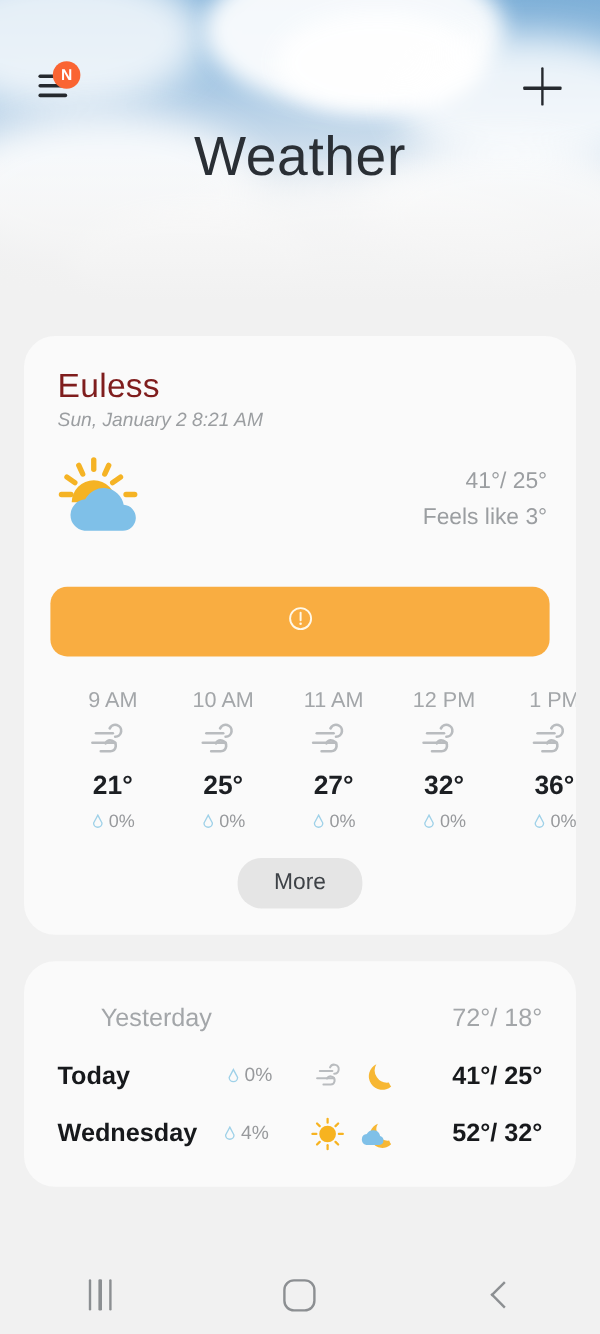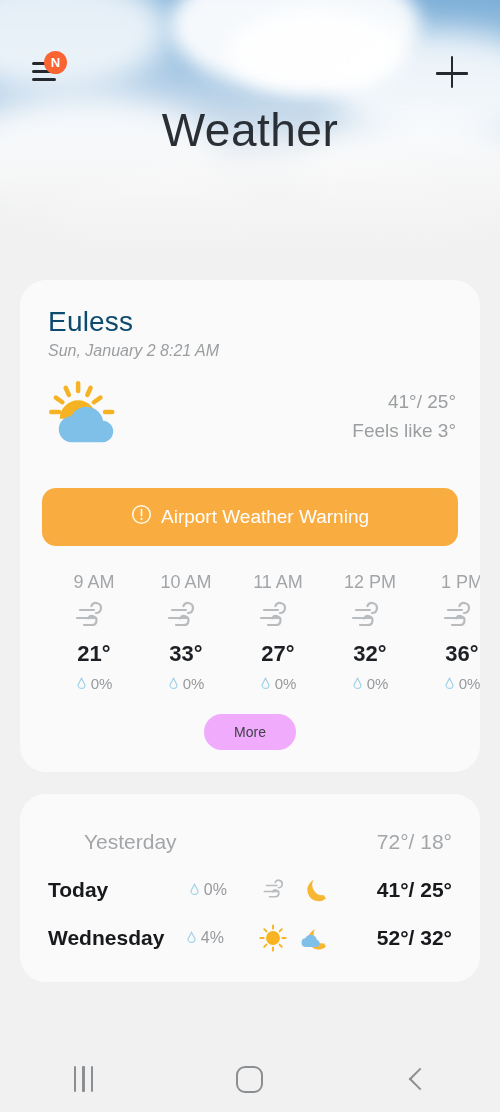--- a/index.html
+++ b/index.html
@@ -53,21 +53,21 @@
     position:absolute; left:0; right:0; top:103px; text-align:center;
     font-size:46px; color:#2a2f35; font-weight:normal; letter-spacing:.5px;
   }
 
   
   .card {
     background:#fafafa; border-radius:26px; margin:0 20px;
   }
   .card-current { margin-top:30px; padding:26px 0 22px; }
 
-  .city { font-size:28px; color:#0c4a6e; padding:0 28px; letter-spacing:.2px; }
+  .city { font-size:28px; color:#7f1d1d; padding:0 28px; letter-spacing:.2px; }
   .datetime { font-size:16px; color:#9b9ea1; padding:4px 28px 0;font-style:italic; }
 
   .now-row {
     display:flex; align-items:center; padding:14px 24px 0; position:relative;
   }
   .now-left { display:flex; align-items:center; flex:1; }
   .temp-now {
     font-size:82px; color:#17191c; line-height:.95; font-weight:normal; letter-spacing:-1px;
   }
   .now-right {
@@ -90,22 +90,22 @@
   .hour-label { font-size:18px; color:#a3a6a9; }
   .hour-icon { height:46px; display:flex; align-items:center; justify-content:center; }
   .hour-temp { font-size:22px; font-weight:bold; color:#1c1f23; margin-top:2px; }
   .hour-pop {
     font-size:15px; color:#97999c; margin-top:8px;
     display:flex; align-items:center; justify-content:center; gap:4px;
   }
 
   .more-wrap { display:flex; justify-content:center; padding:22px 0 0; }
   .more-btn {
-    background:#f0abfc; border-radius:20px; padding:10px 30px;
-    font-size:14px; color:#3e4247; cursor:pointer;
+    background:#e5e5e5; border-radius:20px; padding:10px 30px;
+    font-size:19px; color:#3e4247; cursor:pointer;
   }
 
   
   .card-daily { margin-top:22px; padding:24px 28px 20px; }
   .day-row { display:flex; align-items:center; height:48px; }
   .day-name { width:150px; font-size:21px; }
   .day-name.muted { color:#a3a6a9;margin-left:36px; }
   .day-name.strong { color:#17191c; font-weight:bold; }
   .day-pop {
     width:78px; font-size:16px; color:#97999c;
@@ -184,21 +184,20 @@
     </div>
 
     <div class="warning">
       <span>
         <svg width="21" height="21" viewBox="0 0 24 24">
           <circle cx="12" cy="12" r="10" fill="none" stroke="#fff8e8" stroke-width="1.8"></circle>
           <line x1="12" y1="6.5" x2="12" y2="13.5" stroke="#fff8e8" stroke-width="1.9" stroke-linecap="round"></line>
           <circle cx="12" cy="17" r="1.2" fill="#fff8e8"></circle>
         </svg>
       </span>
-      <span>Airport Weather Warning</span>
     </div>
 
     <div class="hourly" id="hourly-strip">
         <div class="hour-col">
           <div class="hour-label">9 AM</div>
           <div class="hour-icon">
             <span style="display: inline-flex;">
               <svg width="40" height="32" viewBox="0 0 40 32">
                 <g fill="none" stroke="#b9bcbf" stroke-width="2.2" stroke-linecap="round">
                   <path d="M6 10 h14"></path>
@@ -226,21 +225,21 @@
               <svg width="40" height="32" viewBox="0 0 40 32">
                 <g fill="none" stroke="#b9bcbf" stroke-width="2.2" stroke-linecap="round">
                   <path d="M6 10 h14"></path>
                   <path d="M22 13 a5 5 0 1 0 -4.6 -7"></path>
                   <path d="M3 18 h19"></path>
                   <path d="M10 25 h8 a4.5 4.5 0 1 0 -4 -6.6"></path>
                 </g>
               </svg>
             </span>
           </div>
-          <div class="hour-temp">33°</div>
+          <div class="hour-temp">25°</div>
           <div class="hour-pop">
             <span style="display: inline-flex;">
               <svg width="11" height="14" viewBox="0 0 12 16">
                 <path d="M6 1.5 L10 9 a4 4 0 1 1 -8 0 Z" fill="none" stroke="#9fd1e8" stroke-width="1.3"></path>
               </svg>
             </span>
             <span>0%</span>
           </div>
         </div>
         <div class="hour-col">

